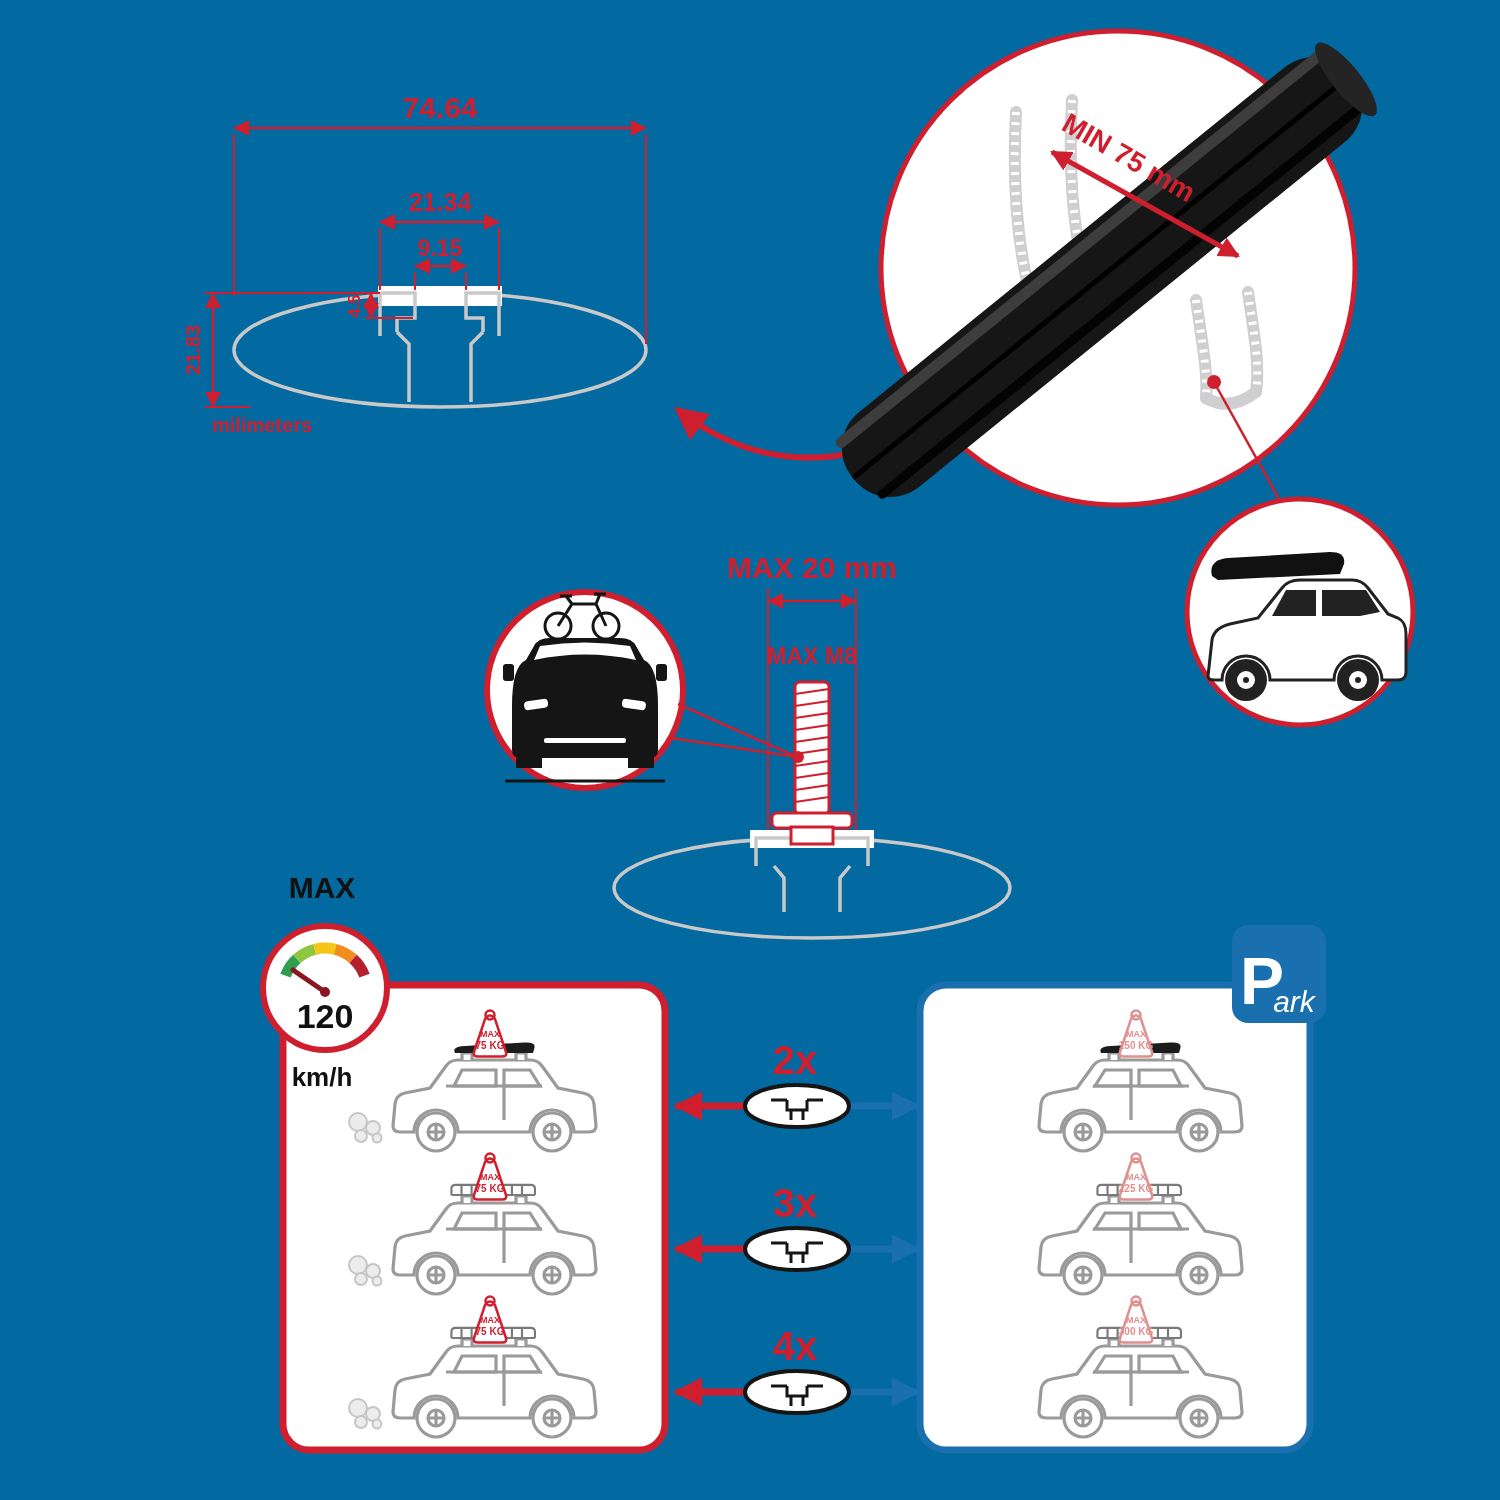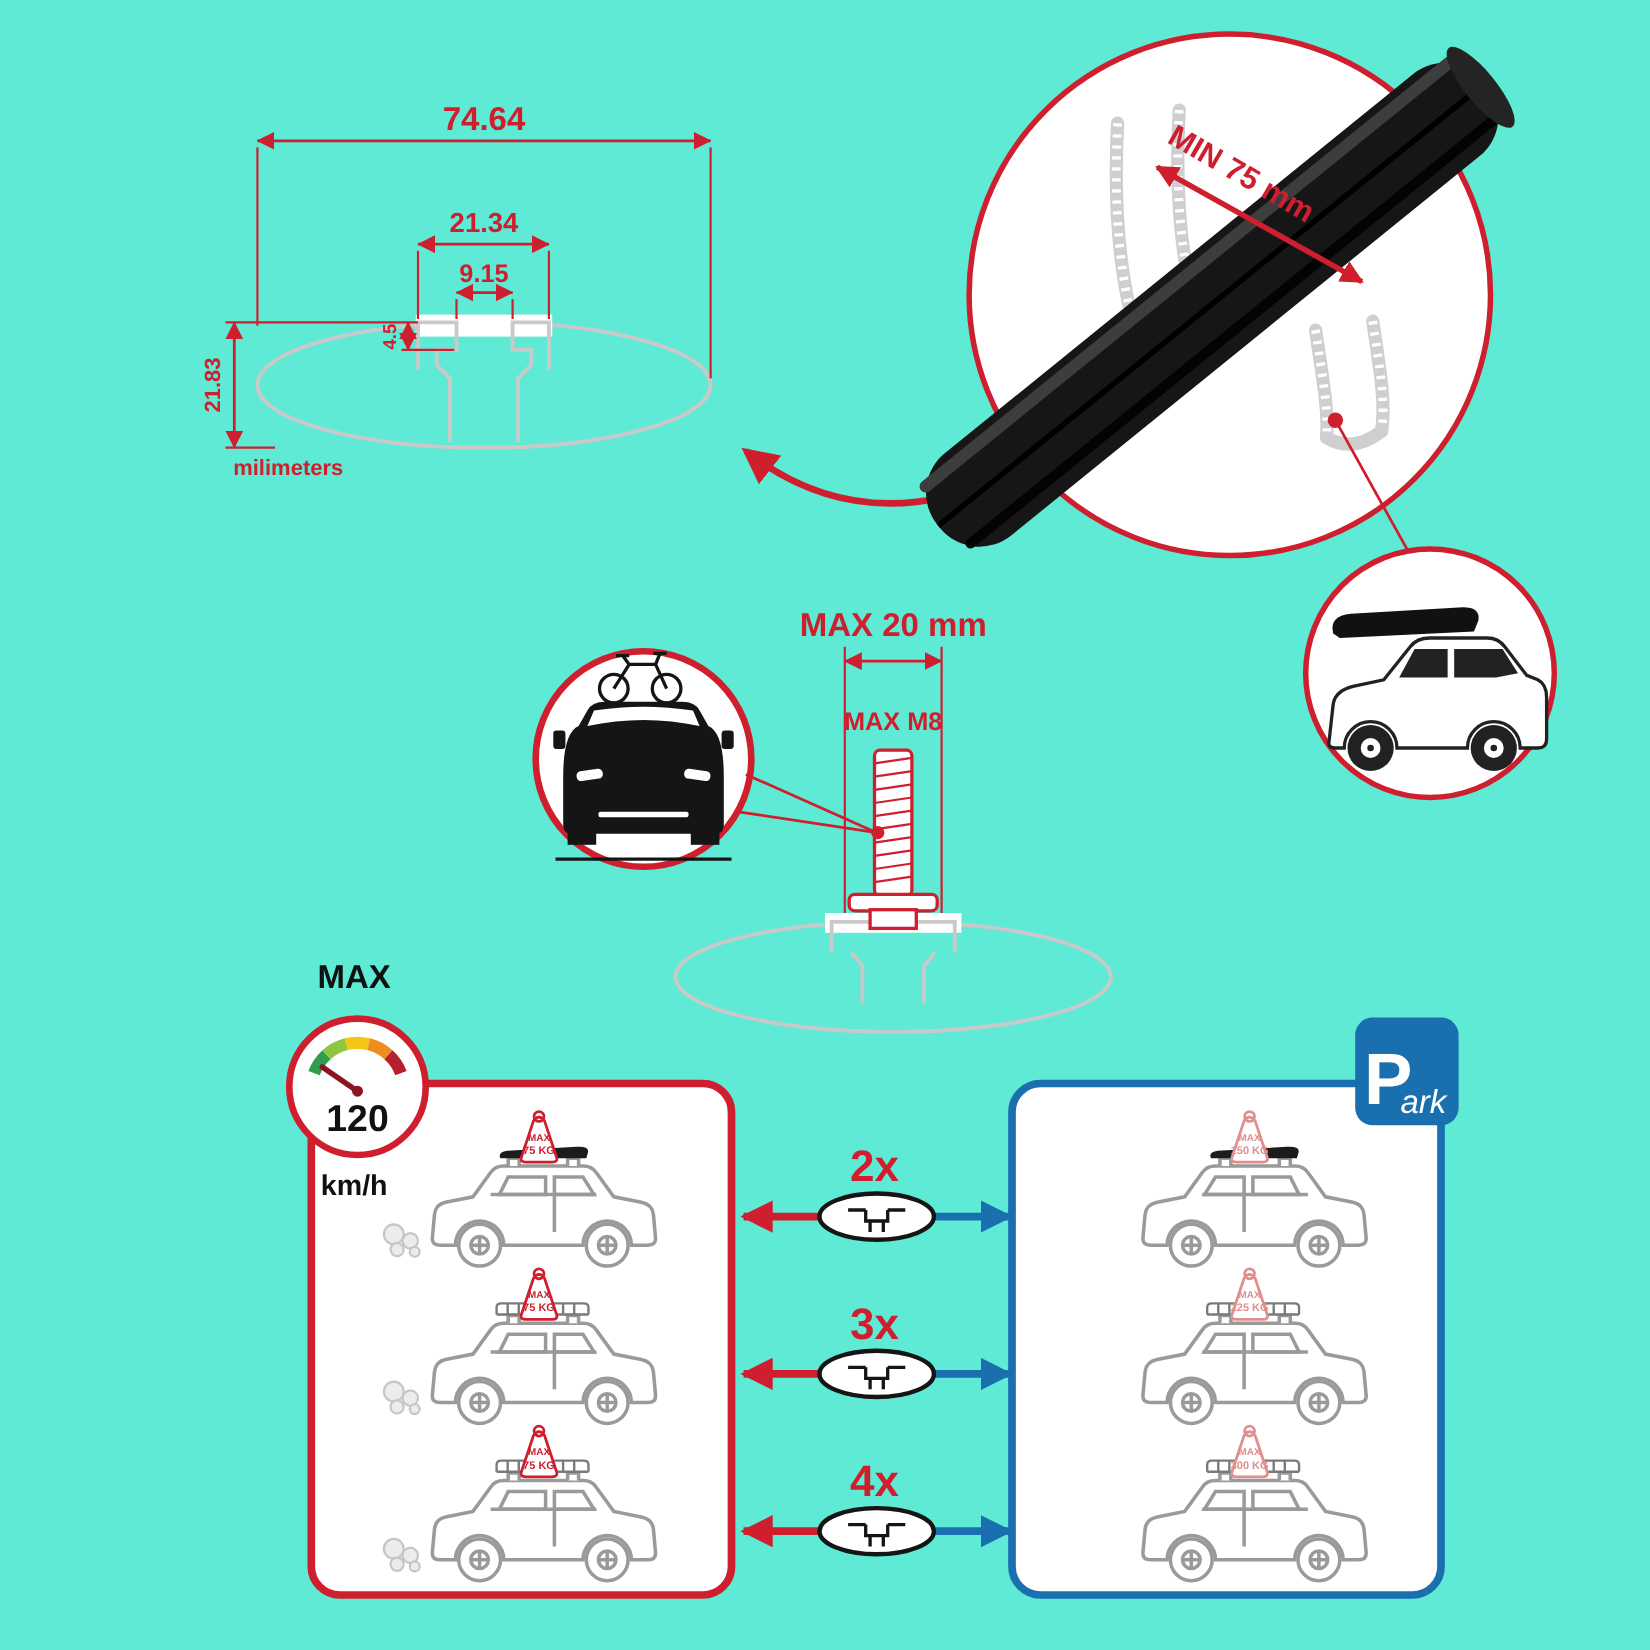--- a/index.html
+++ b/index.html
@@ -1,16 +1,16 @@
 <!DOCTYPE html>
 <html><head>
 <meta charset="utf-8">
 <style>
   html,body{margin:0;padding:0;background:#fff;}
-  .canvas{position:relative;width:1500px;height:1500px;background:#5eead4;font-family:"Liberation Sans",sans-serif;}
+  .canvas{position:relative;width:1500px;height:1500px;background:#0369a1;font-family:"Liberation Sans",sans-serif;}
   svg text{font-family:"Liberation Sans",sans-serif;}
   .ctr{text-anchor:middle;}
   .dimline{stroke:#cf1f2e;stroke-width:2.5;fill:none;}
   .dimthin{stroke:#cf1f2e;stroke-width:2;fill:none;}
   .dimtext{fill:#cf1f2e;font-weight:bold;}
   .graypro{stroke:#c9c9c9;stroke-width:3.5;fill:none;}
   .carline{fill:#ffffff;stroke:#9a9a9a;stroke-width:3.2;}
   .smoke{fill:#ececec;stroke:#c6c6c6;stroke-width:2;}
   .tagR{fill:#fff;stroke:#cf1f2e;stroke-width:2.5;}
   .tagRingR{fill:none;stroke:#cf1f2e;stroke-width:2.5;}

